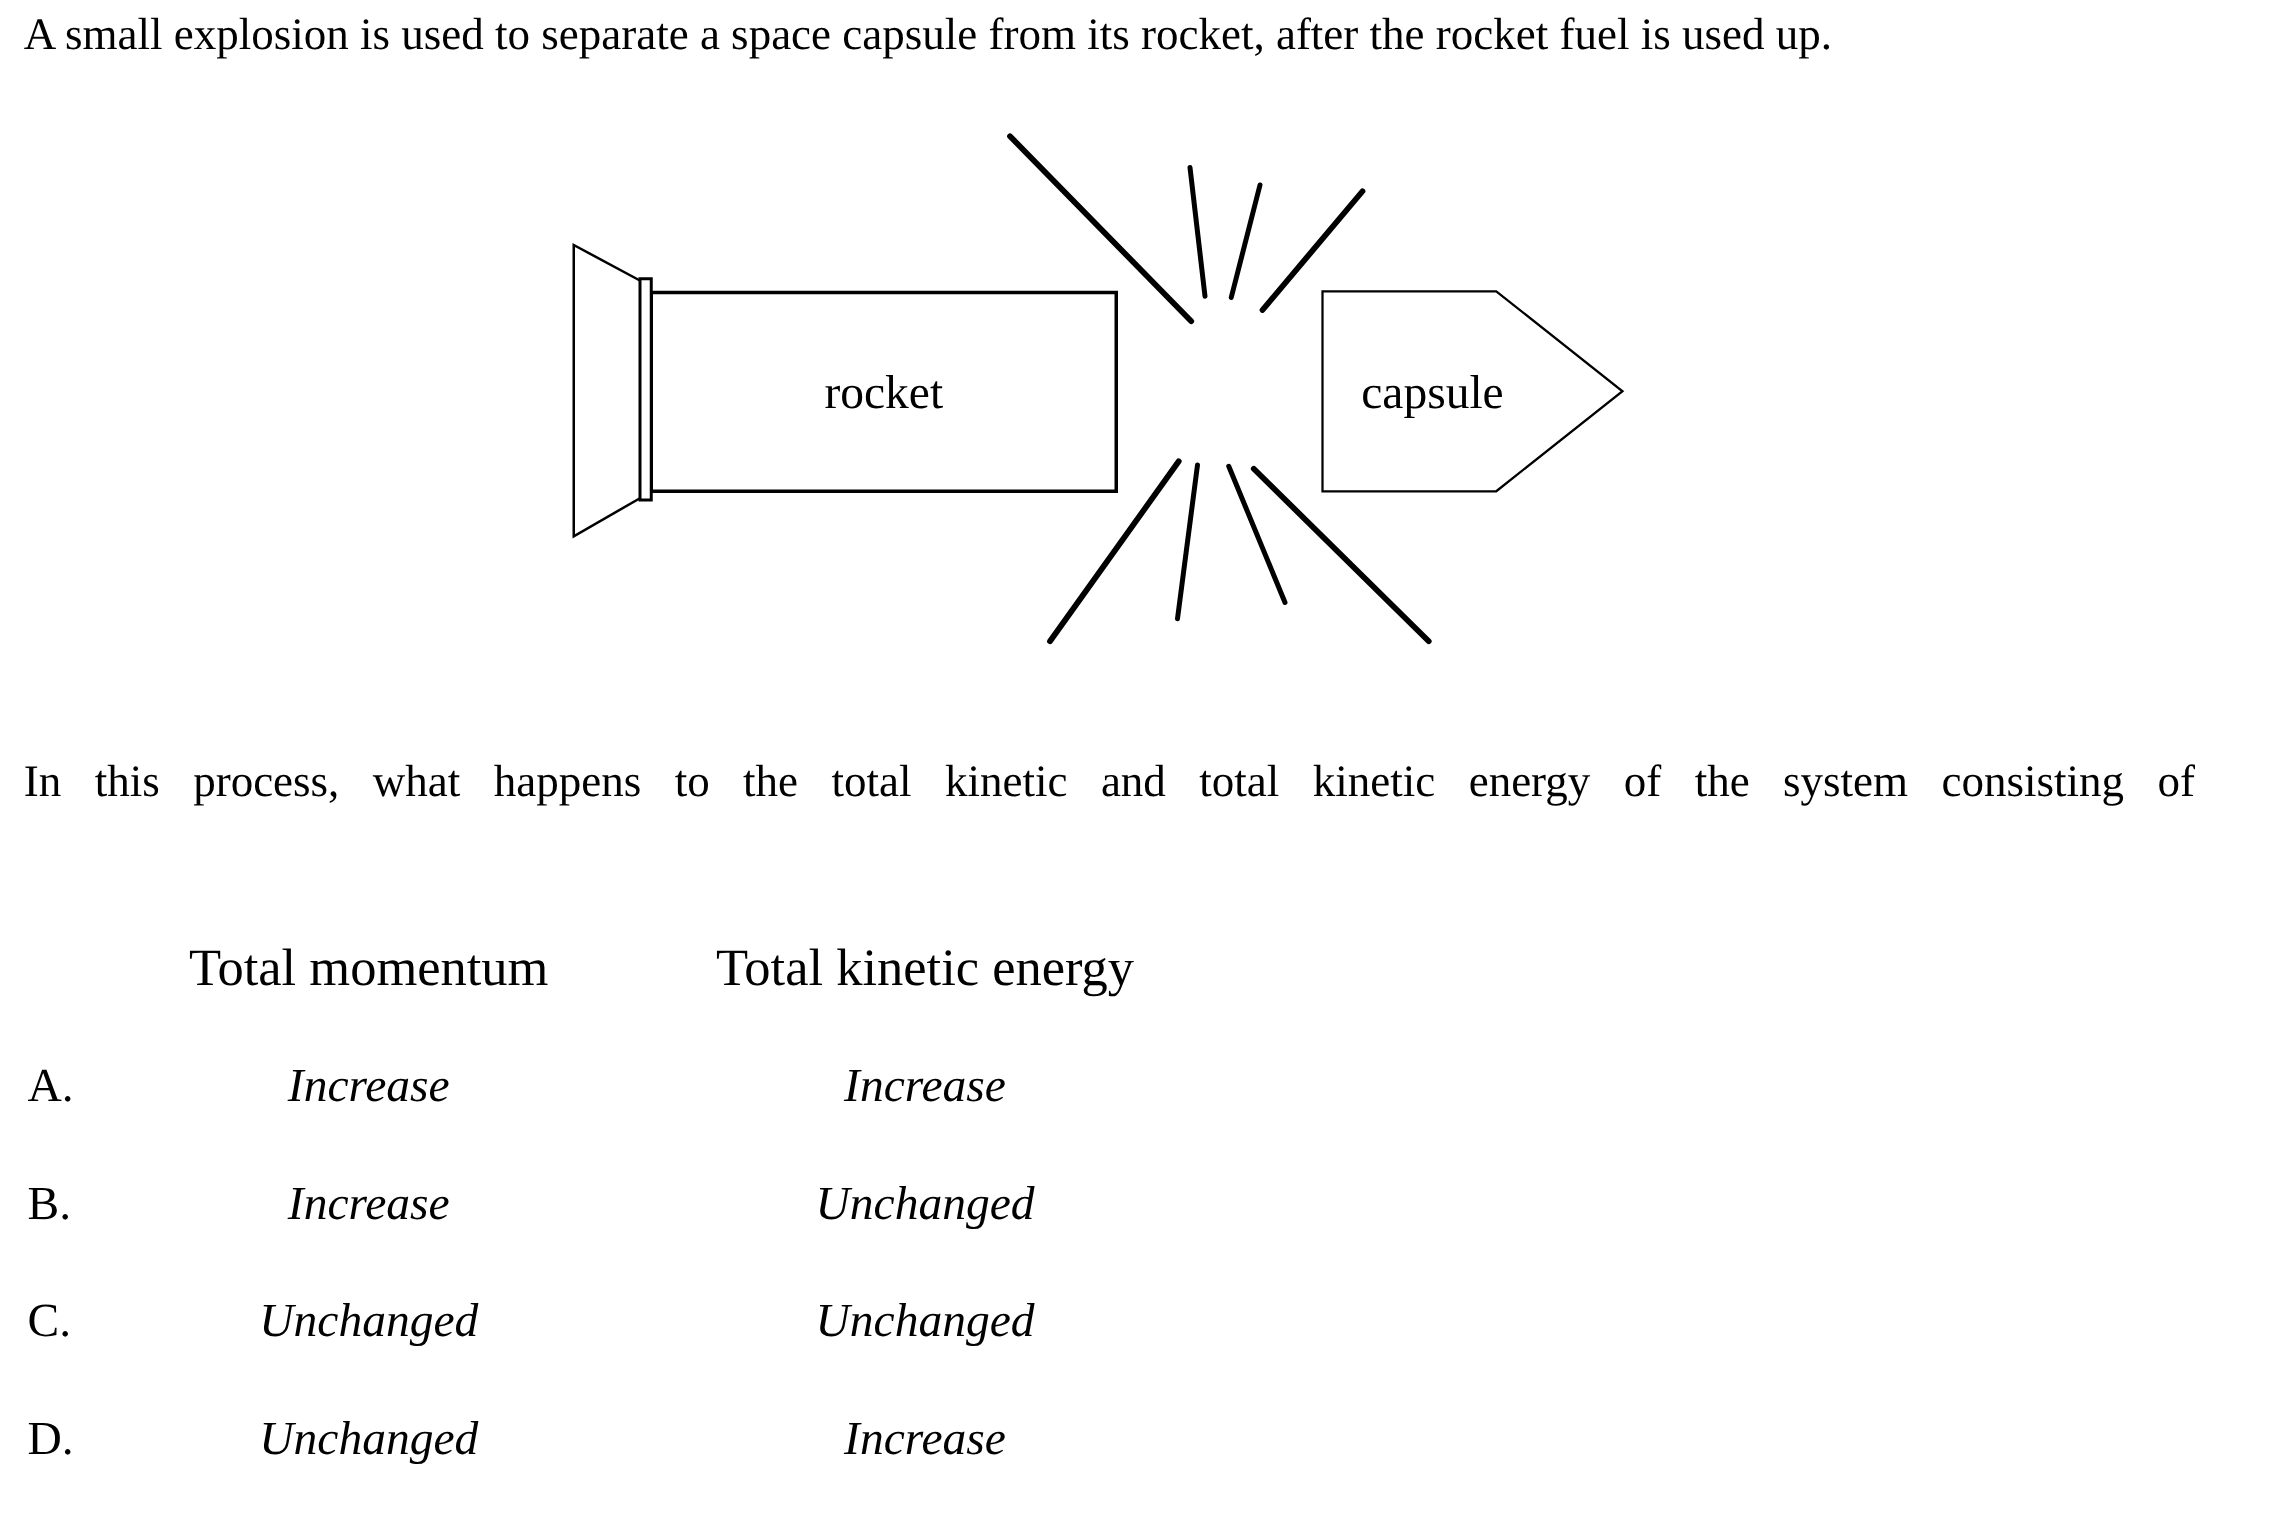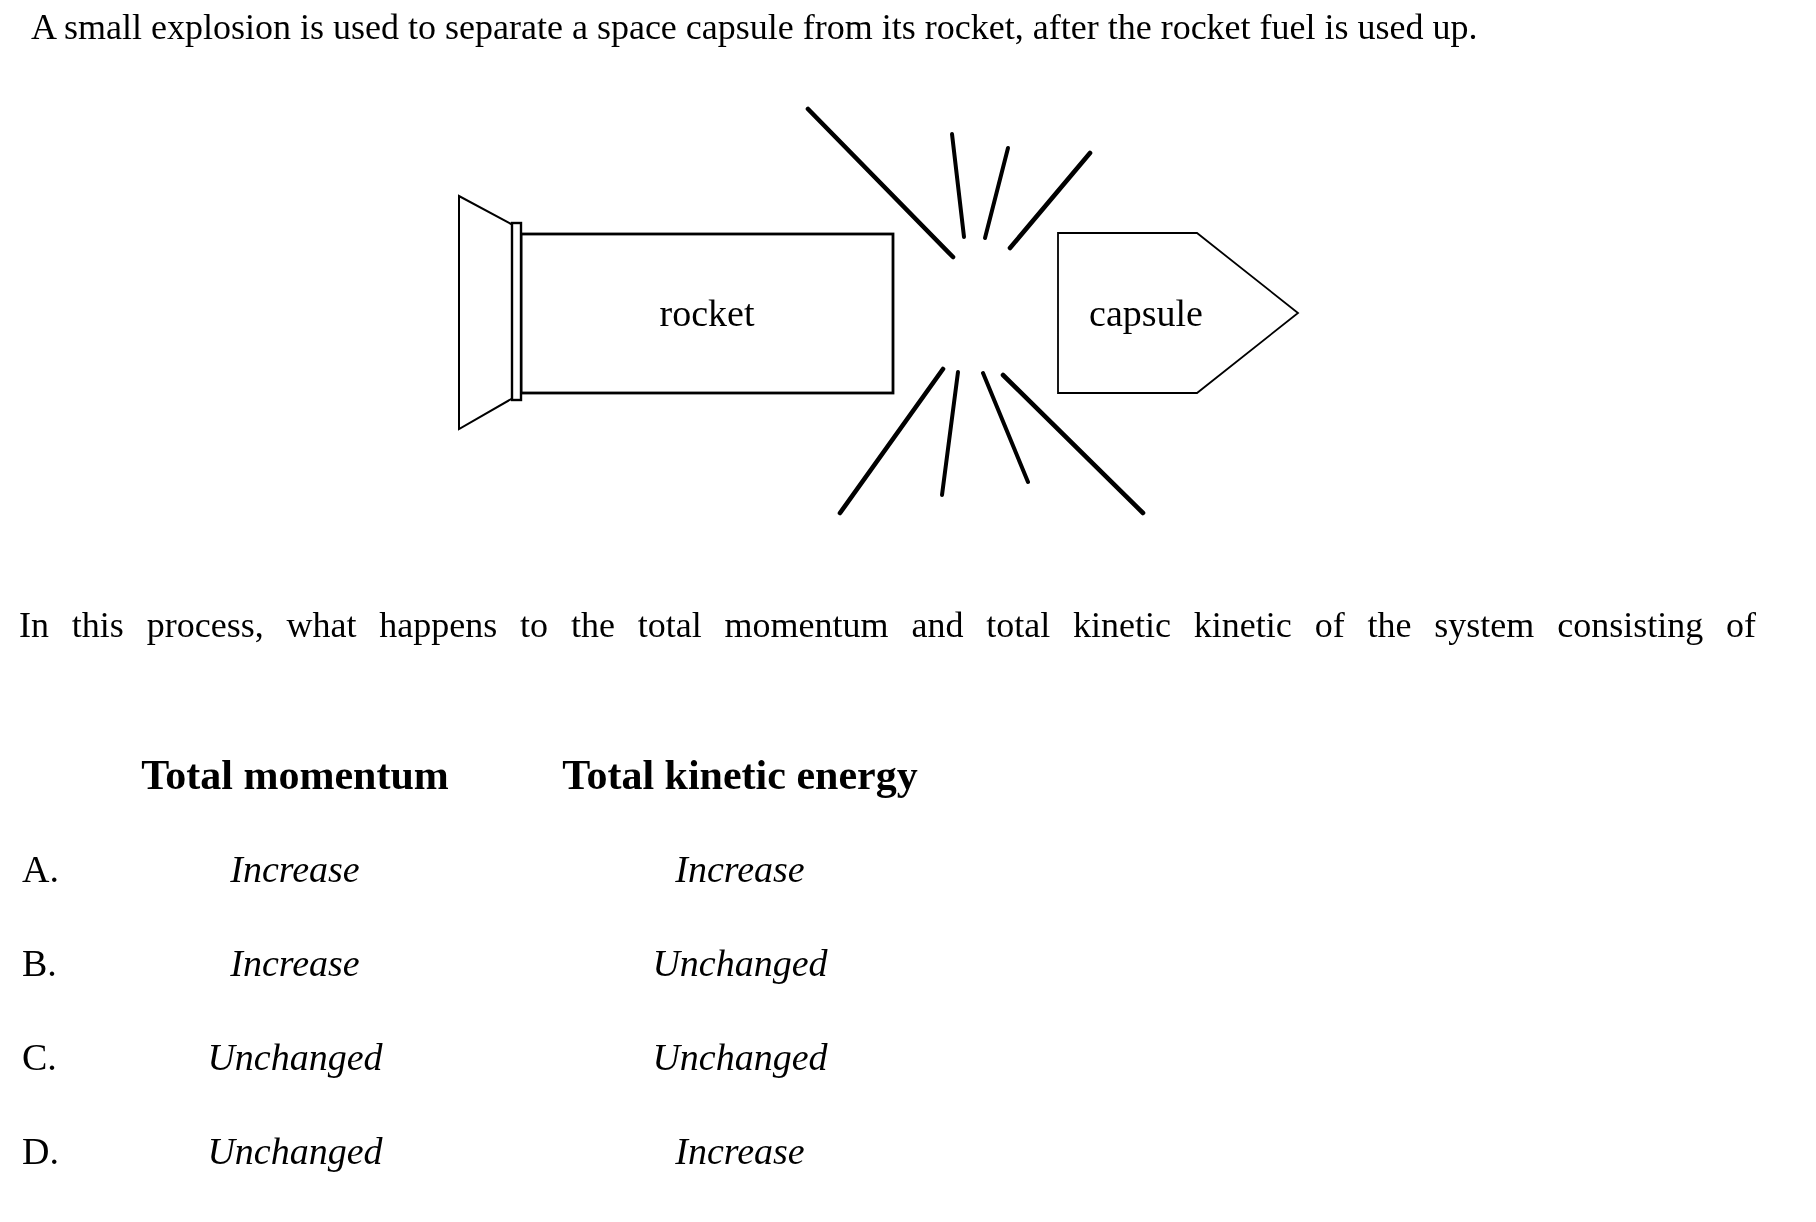--- a/index.html
+++ b/index.html
@@ -15,21 +15,20 @@
     font-family: "Liberation Serif", serif;
     color: #000000;
   }
   .intro {
     position: absolute;
     left: 19px;
     top: 4px;
     width: 1740px;
     font-size: 36px;
     line-height: 46px;
-    margin-left: 12px;
   }
   .diagram-svg {
     position: absolute;
     left: 0;
     top: 0;
   }
   .diagram-label {
     font-family: "Liberation Serif", serif;
     font-size: 38px;
     fill: #000000;
@@ -52,21 +51,21 @@
     top: 752px;
     display: grid;
     grid-template-columns: 101px 350px 540px;
     grid-auto-rows: 94px;
     font-size: 38px;
   }
   .options .cell {
     line-height: 46px;
   }
   .options .head {
-    font-weight: bold;
+    font-weight: normal;
     font-size: 42px;
     text-align: center;
     line-height: 46px;
   }
   .options .letter {
     padding-left: 3px;
     text-align: left;
   }
   .options .val {
     text-align: center;
@@ -98,21 +97,21 @@
     <line x1="1008" y1="148" x2="985" y2="238" stroke-width="4"></line>
     <line x1="1090" y1="153" x2="1010" y2="248" stroke-width="4.6"></line>
     <line x1="943" y1="369" x2="840" y2="513" stroke-width="4.6"></line>
     <line x1="958" y1="372" x2="942" y2="495" stroke-width="4"></line>
     <line x1="983" y1="373" x2="1028" y2="482" stroke-width="4"></line>
     <line x1="1003" y1="375" x2="1143" y2="513" stroke-width="4.6"></line>
   </g>
 </svg>
 
 <div class="question">
-  <div class="q-line1">In this process, what happens to the total momentum and total kinetic kinetic of the system consisting of</div>
+  <div class="q-line1">In this process, what happens to the total kinetic and total kinetic energy of the system consisting of</div>
 </div>
 
 <div class="options">
   <div class="cell"></div>
   <div class="cell head">Total momentum</div>
   <div class="cell head">Total kinetic energy</div>
 
   <div class="cell letter">A.</div>
   <div class="cell val">Increase</div>
   <div class="cell val">Increase</div>

